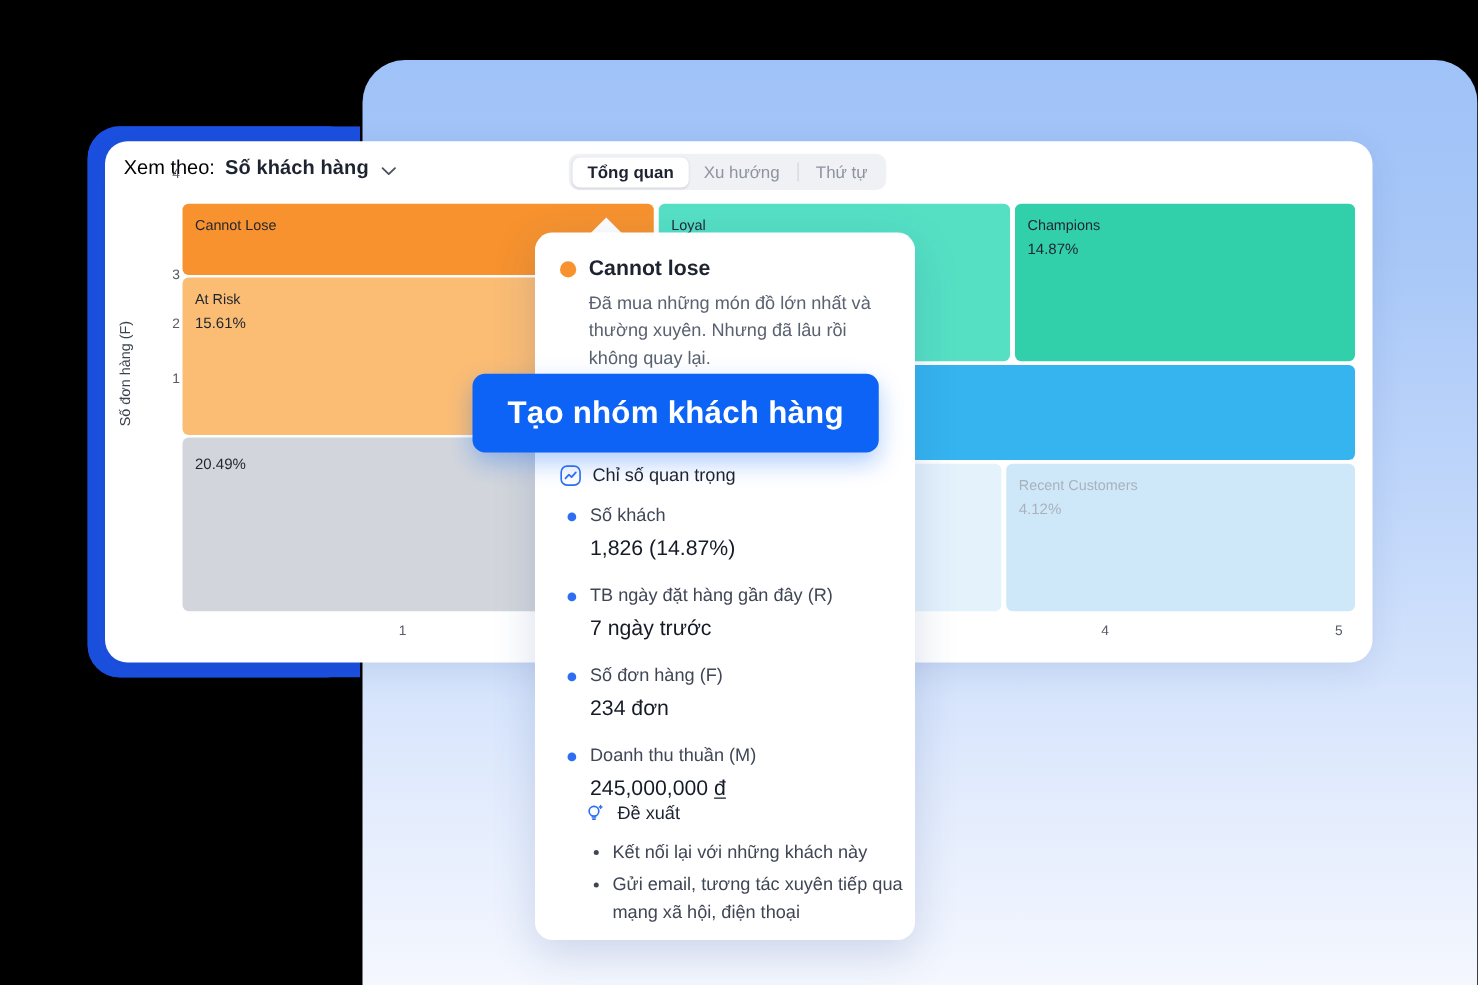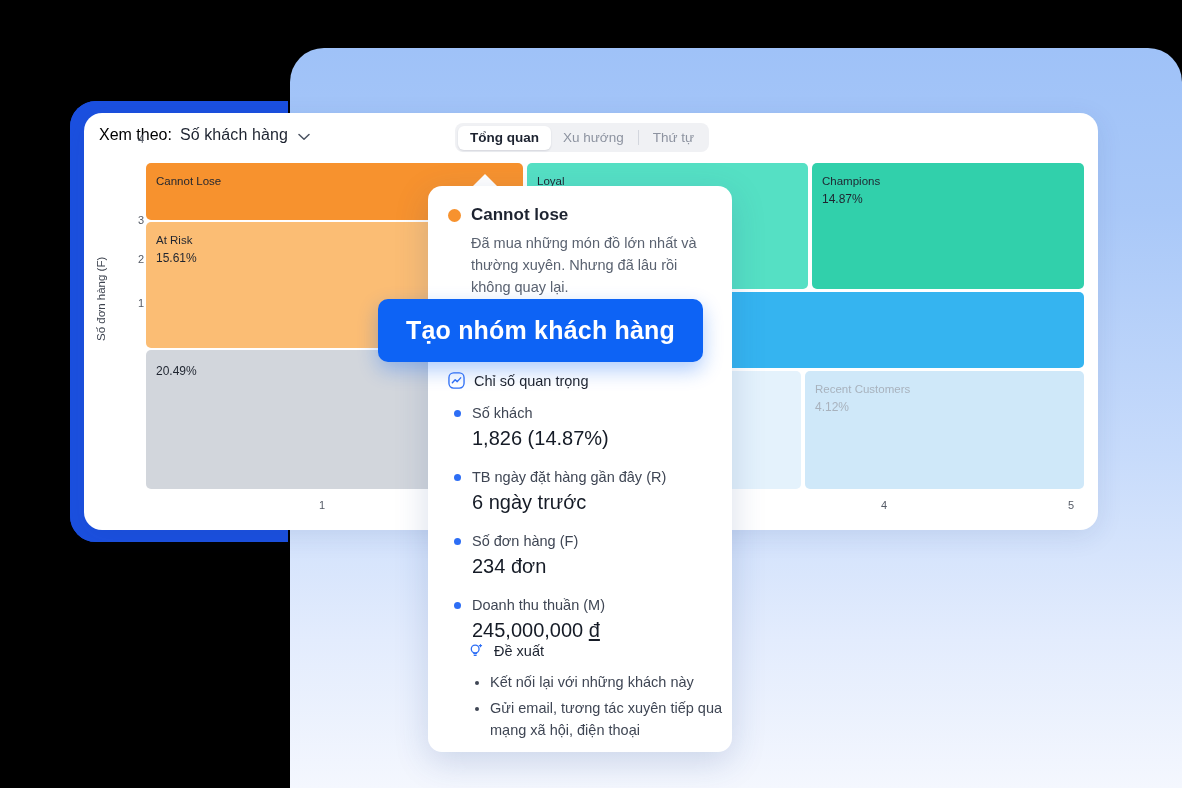--- a/index.html
+++ b/index.html
@@ -50,21 +50,21 @@
   }
 
   
   .toolbar {
     position: absolute; left: 0; top: 0; width: 1014px; height: 50px;
   }
   .viewby {
     position: absolute; left: 15px; top: 13px;
     display: flex; align-items: center; gap: 8px;
   }
-  .viewby-value { font-size: 16px; font-weight: normal; color: #1d2330; letter-spacing: .1px; }
+  .viewby-value { font-size: 16px; font-weight: bold; color: #1d2330; letter-spacing: .1px; }
   .chev {
     width: 11px; height: 7px; margin-left: 2px; margin-top: 3px;
     display: inline-block;
   }
   .chev svg { display:block; }
 
   .tabs {
     position: absolute; left: 371px; top: 10px;
     height: 29px; display: flex; align-items: center;
     background: #f0f1f4; border-radius: 8px; padding: 3px;
@@ -150,21 +150,21 @@
 
   .metrics { margin: 14px 0 0 0; padding-left:44px; }
   .metric { margin-bottom: 17px; }
   .metric .lbl {
     position:relative; font-size:14.5px; color:#3f4654; line-height:20px;
   }
   .metric .lbl::before {
     content:""; position:absolute; left:-18px; top:7px;
     width:7px;height:7px;border-radius:50%;background:#2d6ef5;
   }
-  .metric .val { font-size:20px; color:#151b26; margin-top:4px; line-height:23px; }
+  .metric .val { font-size:17px; color:#151b26; margin-top:4px; line-height:23px; }
   .metric .val u { text-decoration: underline; text-underline-offset: 2px; }
 
   .sugg { margin: 12px 0 0 0; padding-left:42px; }
   .sugg li { font-size:14.5px; line-height:22px; color:#3f4654; margin-bottom:4px; width:252px; }
 
   .ic { width:17px;height:17px;flex:0 0 auto; display:block; }
 </style>
 </head>
 <body>
 
@@ -282,21 +282,21 @@
         <span>Chỉ số quan trọng</span>
       </div>
 
       <div class="metrics">
         <div class="metric">
           <div class="lbl">Số khách</div>
           <div class="val">1,826 (14.87%)</div>
         </div>
         <div class="metric">
           <div class="lbl">TB ngày đặt hàng gần đây (R)</div>
-          <div class="val">6 ngày trước</div>
+          <div class="val">7 ngày trước</div>
         </div>
         <div class="metric">
           <div class="lbl">Số đơn hàng (F)</div>
           <div class="val">234 đơn</div>
         </div>
         <div class="metric">
           <div class="lbl">Doanh thu thuần (M)</div>
           <div class="val"><span>245,000,000 </span><u>đ</u></div>
         </div>
       </div>

